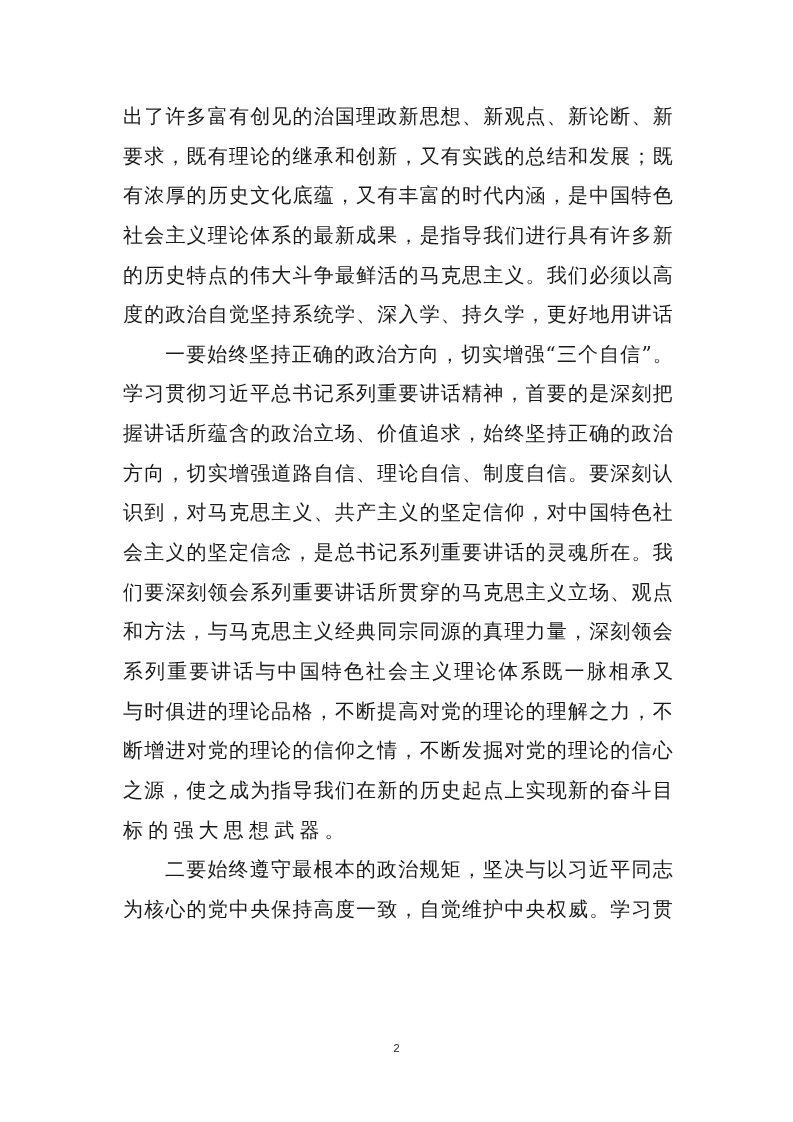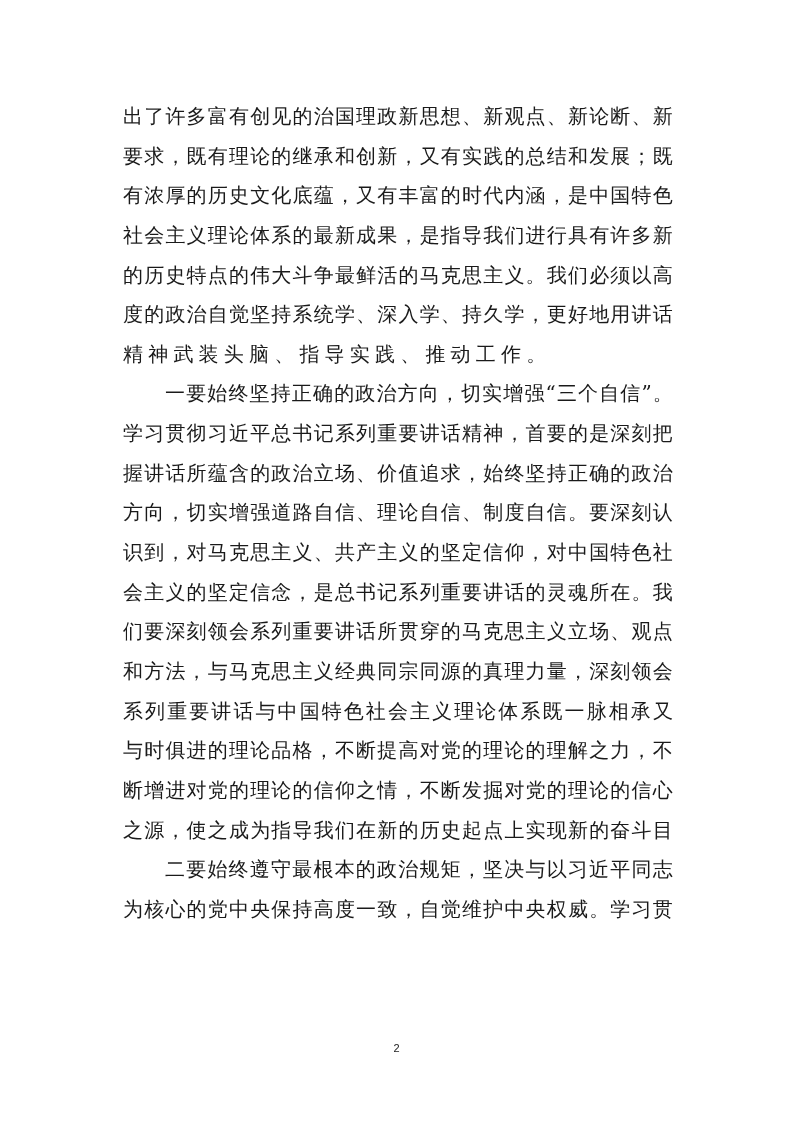--- a/index.html
+++ b/index.html
@@ -225,21 +225,20 @@
         <span class="ch">久</span>
         <span class="ch">学</span>
         <span class="ch">，</span>
         <span class="ch">更</span>
         <span class="ch">好</span>
         <span class="ch">地</span>
         <span class="ch">用</span>
         <span class="ch">讲</span>
         <span class="ch">话</span>
       </div>
-    <div class="line last">精神武装头脑、指导实践、推动工作。</div>
 
     <div class="line indent">
         <span class="ch">一</span>
         <span class="ch">要</span>
         <span class="ch">始</span>
         <span class="ch">终</span>
         <span class="ch">坚</span>
         <span class="ch">持</span>
         <span class="ch">正</span>
         <span class="ch">确</span>
@@ -561,20 +560,21 @@
         <span class="ch">点</span>
         <span class="ch">上</span>
         <span class="ch">实</span>
         <span class="ch">现</span>
         <span class="ch">新</span>
         <span class="ch">的</span>
         <span class="ch">奋</span>
         <span class="ch">斗</span>
         <span class="ch">目</span>
       </div>
+    <div class="line last">标的强大思想武器。</div>
 
     <div class="line indent">
         <span class="ch">二</span>
         <span class="ch">要</span>
         <span class="ch">始</span>
         <span class="ch">终</span>
         <span class="ch">遵</span>
         <span class="ch">守</span>
         <span class="ch">最</span>
         <span class="ch">根</span>

